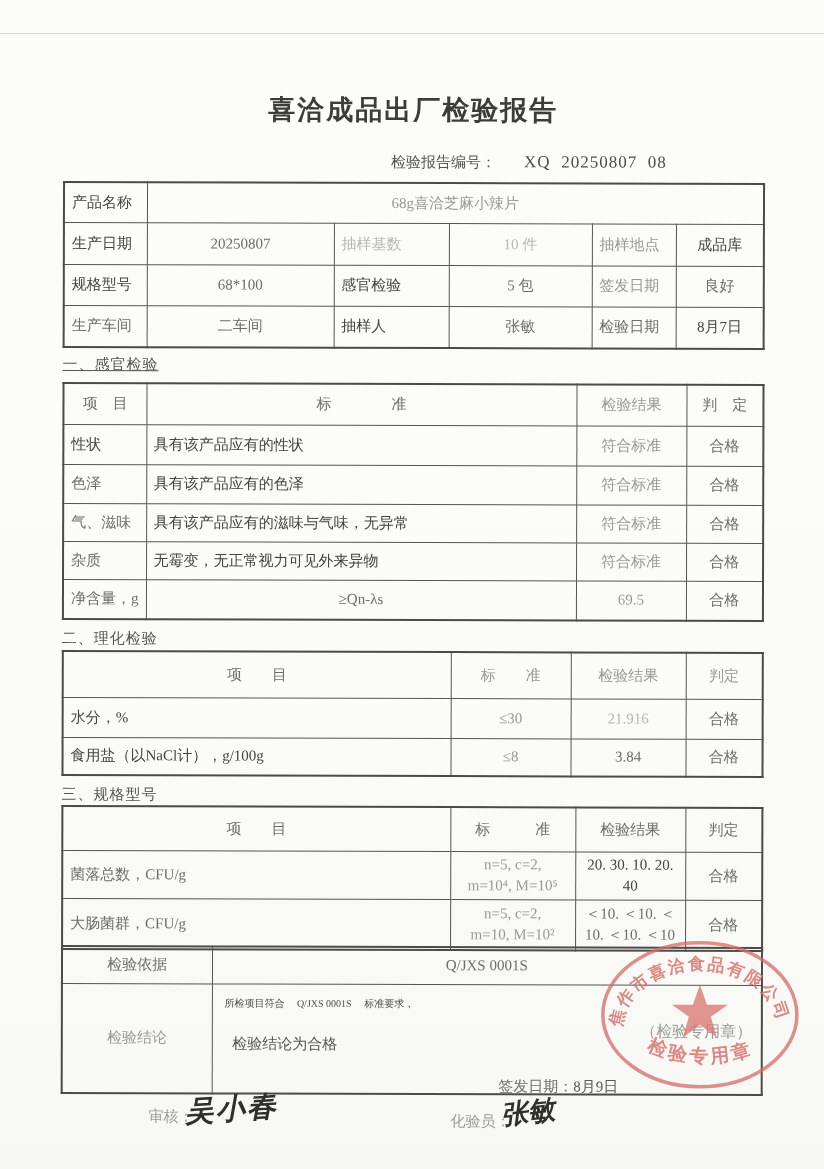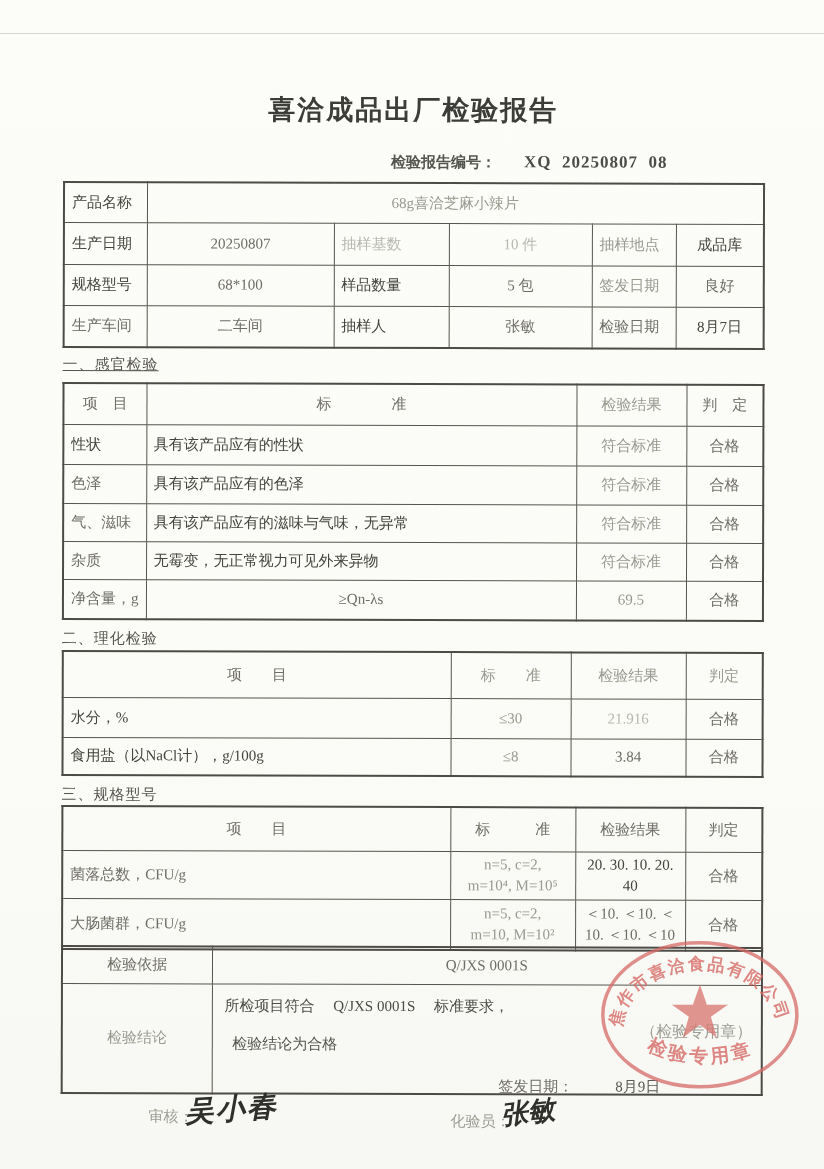--- a/index.html
+++ b/index.html
@@ -13,21 +13,21 @@
     background:linear-gradient(180deg,#fcfcf9 0%,#fbfbf7 60%,#f7f7f3 100%);
     color:#4a4a46;
   }
   .content{position:absolute;inset:0;transform:rotate(0.15deg);}
   .scanline{position:absolute;left:0;top:33px;width:824px;height:1px;background:#c9c9c5;opacity:.8;}
 
   .title{
     position:absolute;left:0;top:92px;width:824px;text-align:center;
     font-size:27px;font-weight:bold;color:#3c3c39;letter-spacing:2px;
   }
-  .report-no{position:absolute;top:152px;left:390px;font-size:15px;color:#55554f;font-weight:bold;}
+  .report-no{position:absolute;top:152px;left:390px;font-size:15px;color:#55554f;}
   .report-no .val{font-size:17px;color:#4c4c48;white-space:pre;margin-left:28px;letter-spacing:1px;}
 
   table.sheet{
     position:absolute;border-collapse:collapse;table-layout:fixed;
     background:transparent;
   }
   table.sheet td{
     border:1.4px solid #56554f;
     font-size:15px;padding:2px 4px;overflow:hidden;
   }
@@ -37,25 +37,25 @@
   .ink-dark{color:#44443f;}
   .ink{color:#6e6d66;}
   .ink-faint{color:#98998f;}
   .ink-vfaint{color:#b7b8af;}
 
   .section-head{position:absolute;left:62px;font-size:15px;color:#55544e;letter-spacing:1px;}
 
   .small2{font-size:13.5px;line-height:1.45;}
 
   .concl-cell{position:relative;vertical-align:top;}
-  .concl-line1{position:absolute;left:12px;top:12px;font-size:15px;color:#4c4c47;white-space:pre;}
+  .concl-line1{position:absolute;left:12px;top:12px;font-size:10px;color:#4c4c47;white-space:pre;}
   .concl-line2{position:absolute;left:20px;top:50px;font-size:15px;color:#55554f;}
   .seal-note{position:absolute;left:428px;top:36px;font-size:16px;color:#9b9c93;}
   .issue{position:absolute;left:286px;top:92px;font-size:15px;color:#6e6d66;}
-  .issue .val{margin-left:42px;color:#5a5a54;}
+  .issue .val{color:#5a5a54;}
 
   .stamp{position:absolute;left:598px;top:936px;width:206px;height:156px;pointer-events:none;opacity:.88;}
 
   .footer-label{position:absolute;font-size:15px;color:#9a9b92;}
   .sign{
     position:absolute;font-size:29px;color:#2f2f2b;font-weight:600;font-style:italic;
     font-family:"DejaVu Serif","Liberation Serif",serif;
   }
   .sign1{left:186px;top:1090px;transform:rotate(-4deg);letter-spacing:2px;}
   .sign2{left:502px;top:1094px;transform:rotate(-7deg);font-size:27px;}
@@ -91,21 +91,21 @@
         <td class="l ink-dark">生产日期</td>
         <td class="c ink">20250807</td>
         <td class="l ink-vfaint">抽样基数</td>
         <td class="c ink-vfaint">10 件</td>
         <td class="l ink-faint">抽样地点</td>
         <td class="c ink-dark">成品库</td>
       </tr>
       <tr style="height:41px">
         <td class="l ink-dark">规格型号</td>
         <td class="c ink">68*100</td>
-        <td class="l ink-dark">样品数量</td>
+        <td class="l ink-dark">感官检验</td>
         <td class="c ink">5 包</td>
         <td class="l ink-faint">签发日期</td>
         <td class="c ink">良好</td>
       </tr>
       <tr style="height:42px">
         <td class="l ink">生产车间</td>
         <td class="c ink">二车间</td>
         <td class="l ink-dark">抽样人</td>
         <td class="c ink">张敏</td>
         <td class="l ink">检验日期</td>

